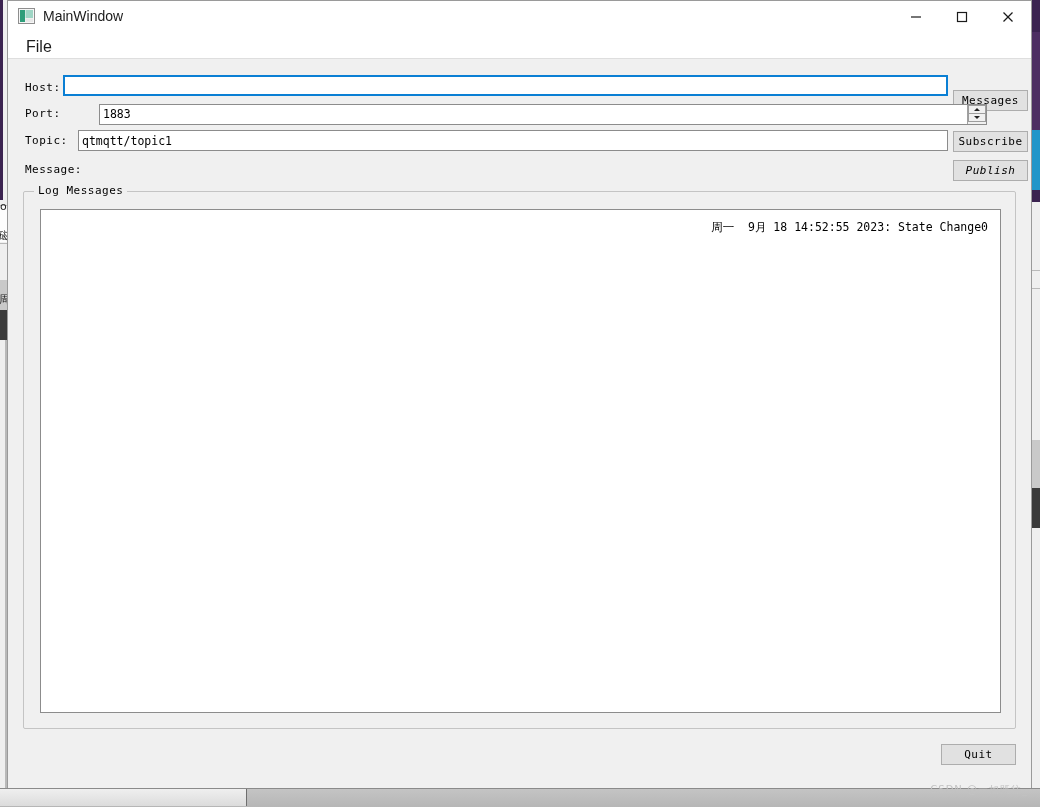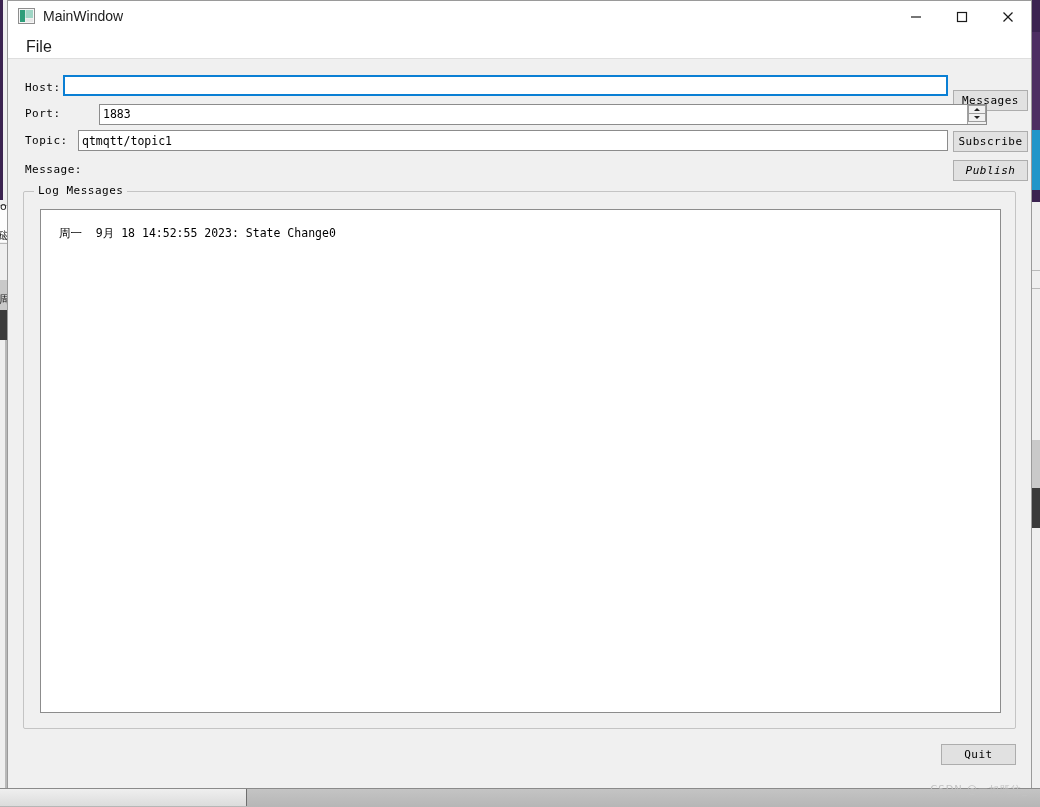--- a/index.html
+++ b/index.html
@@ -304,27 +304,28 @@
     left: 16px;
     top: 17px;
     width: 961px;
     height: 504px;
     box-sizing: border-box;
     background: #ffffff;
     border: 1px solid #8c8c8c;
     overflow: hidden;
   }
   #logtext {
-    margin: 12px;
+    margin: 6px;
     padding: 4px 6px;
     font-family: "DejaVu Sans Mono", "Liberation Mono", monospace;
     font-size: 11.5px;
     color: #000000;
     white-space: pre-wrap;
     line-height: 15px;
+    text-align: right;
   }
 
   #quit-btn {
     position: absolute;
     right: 15px;
     top: 676px;
     width: 75px;
     height: 21px;
   }
 

